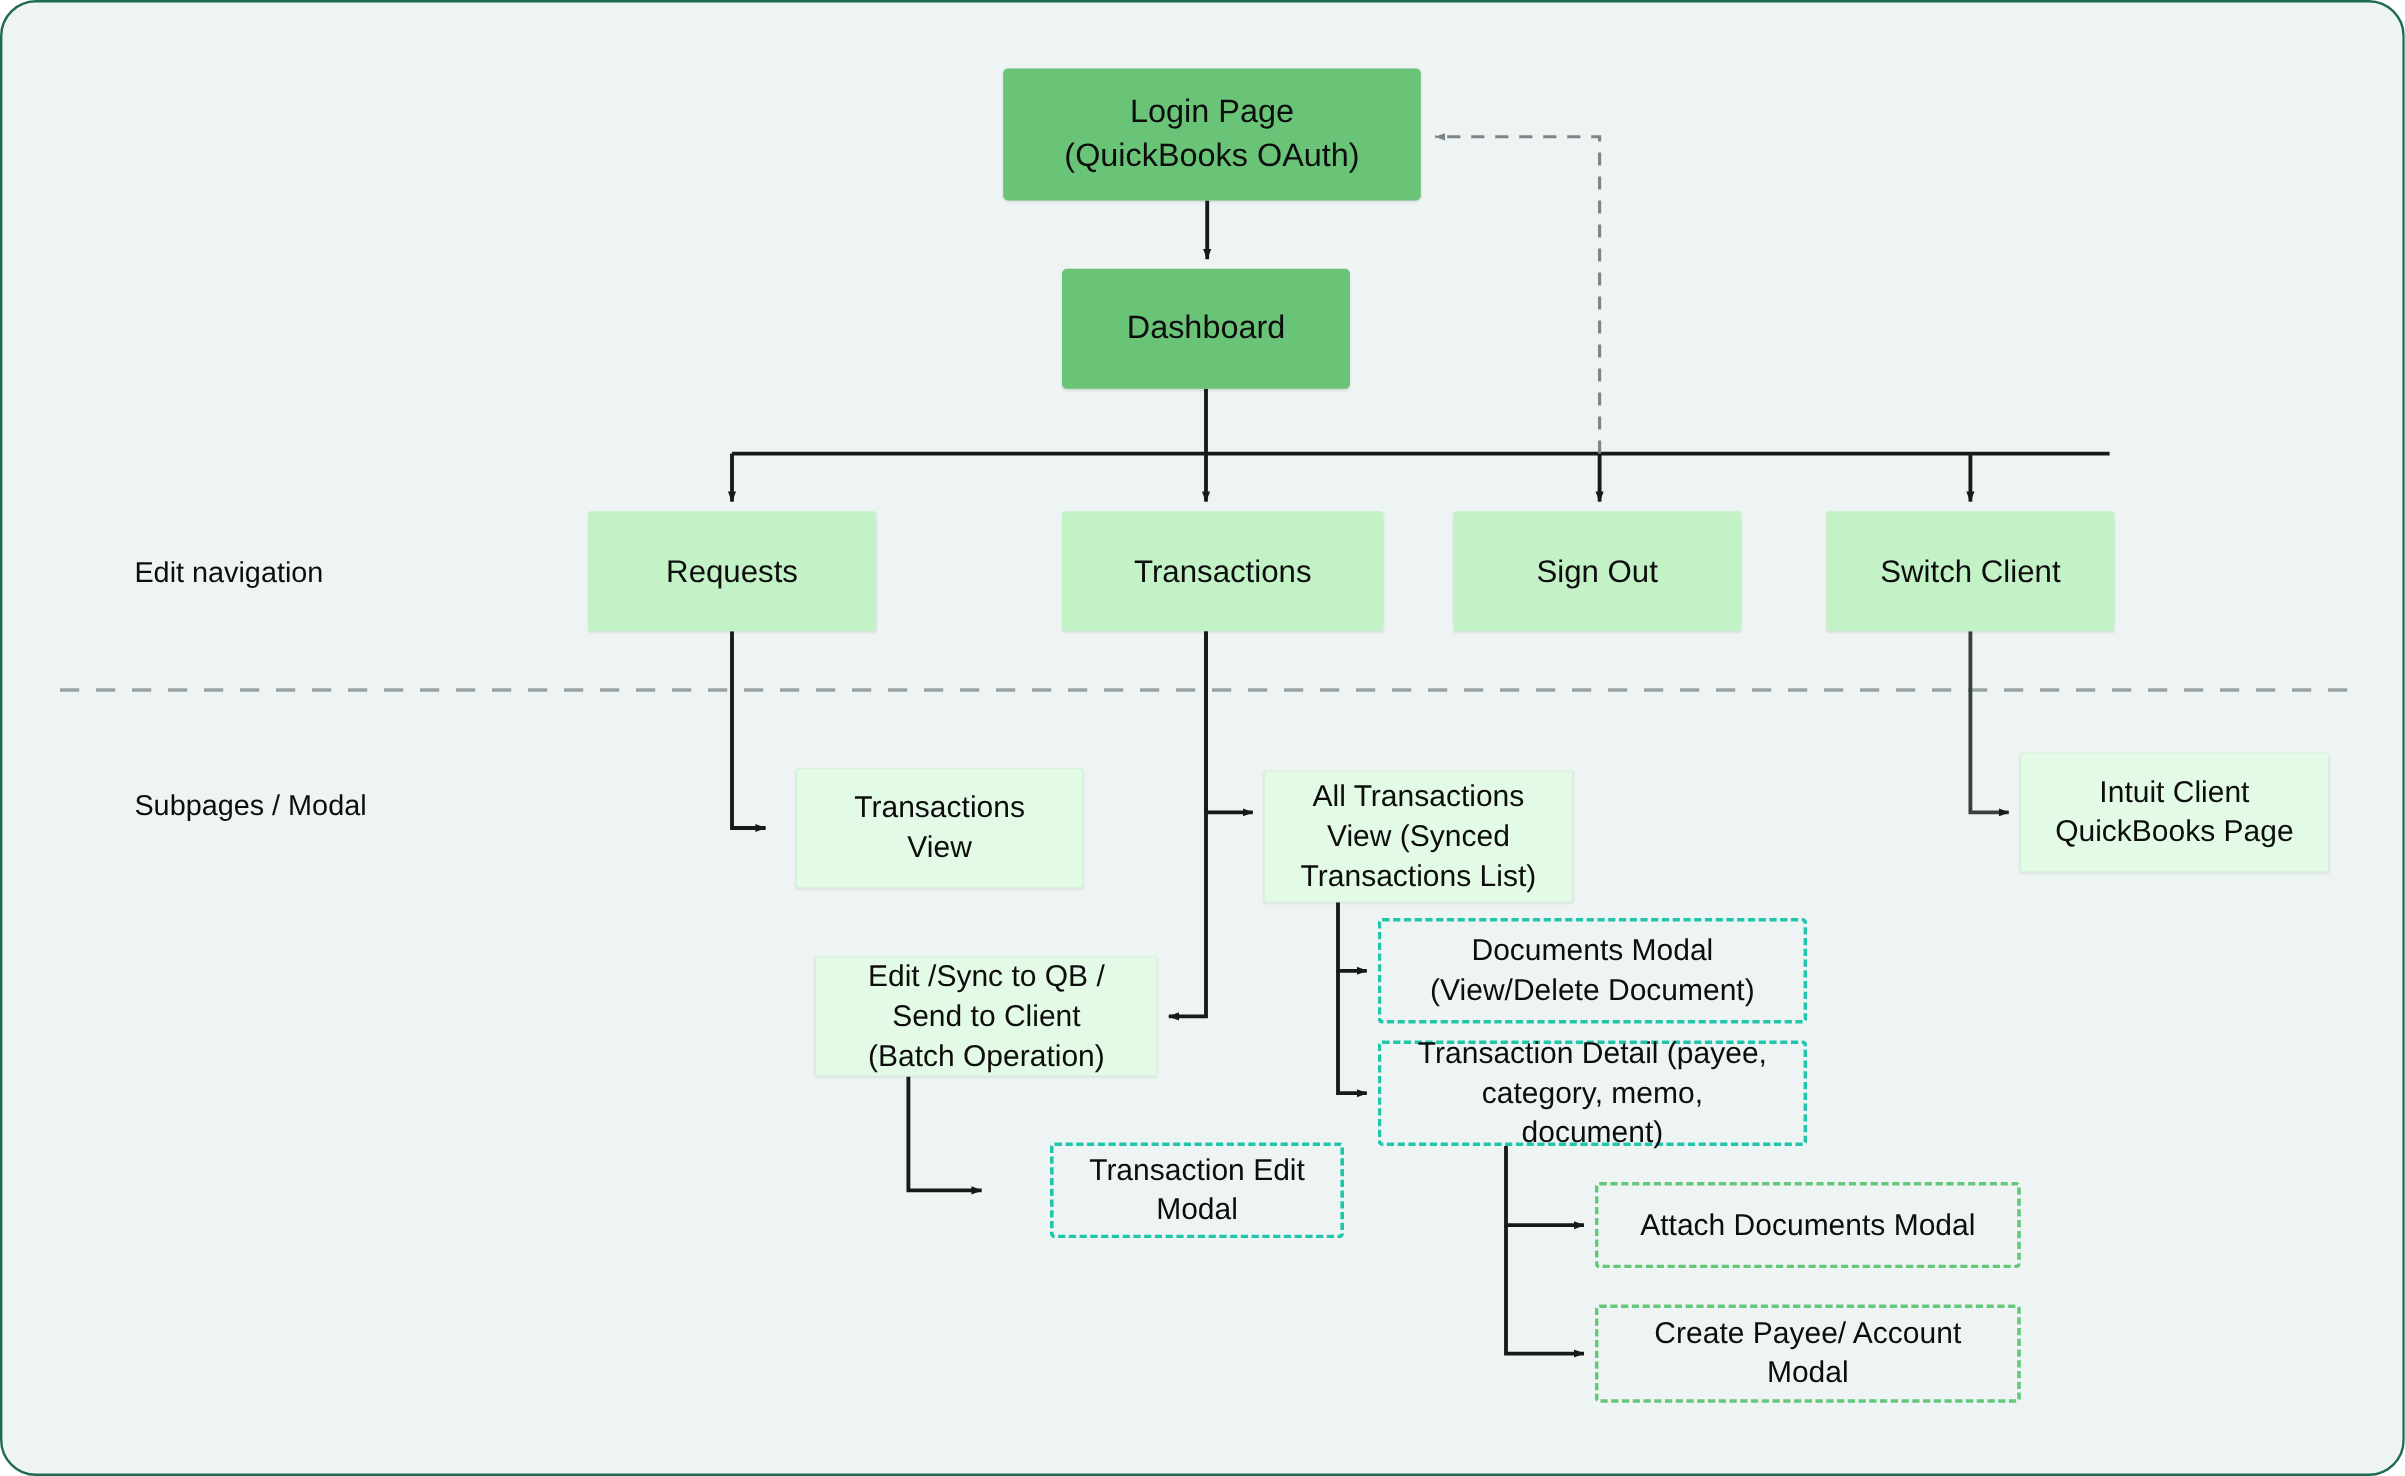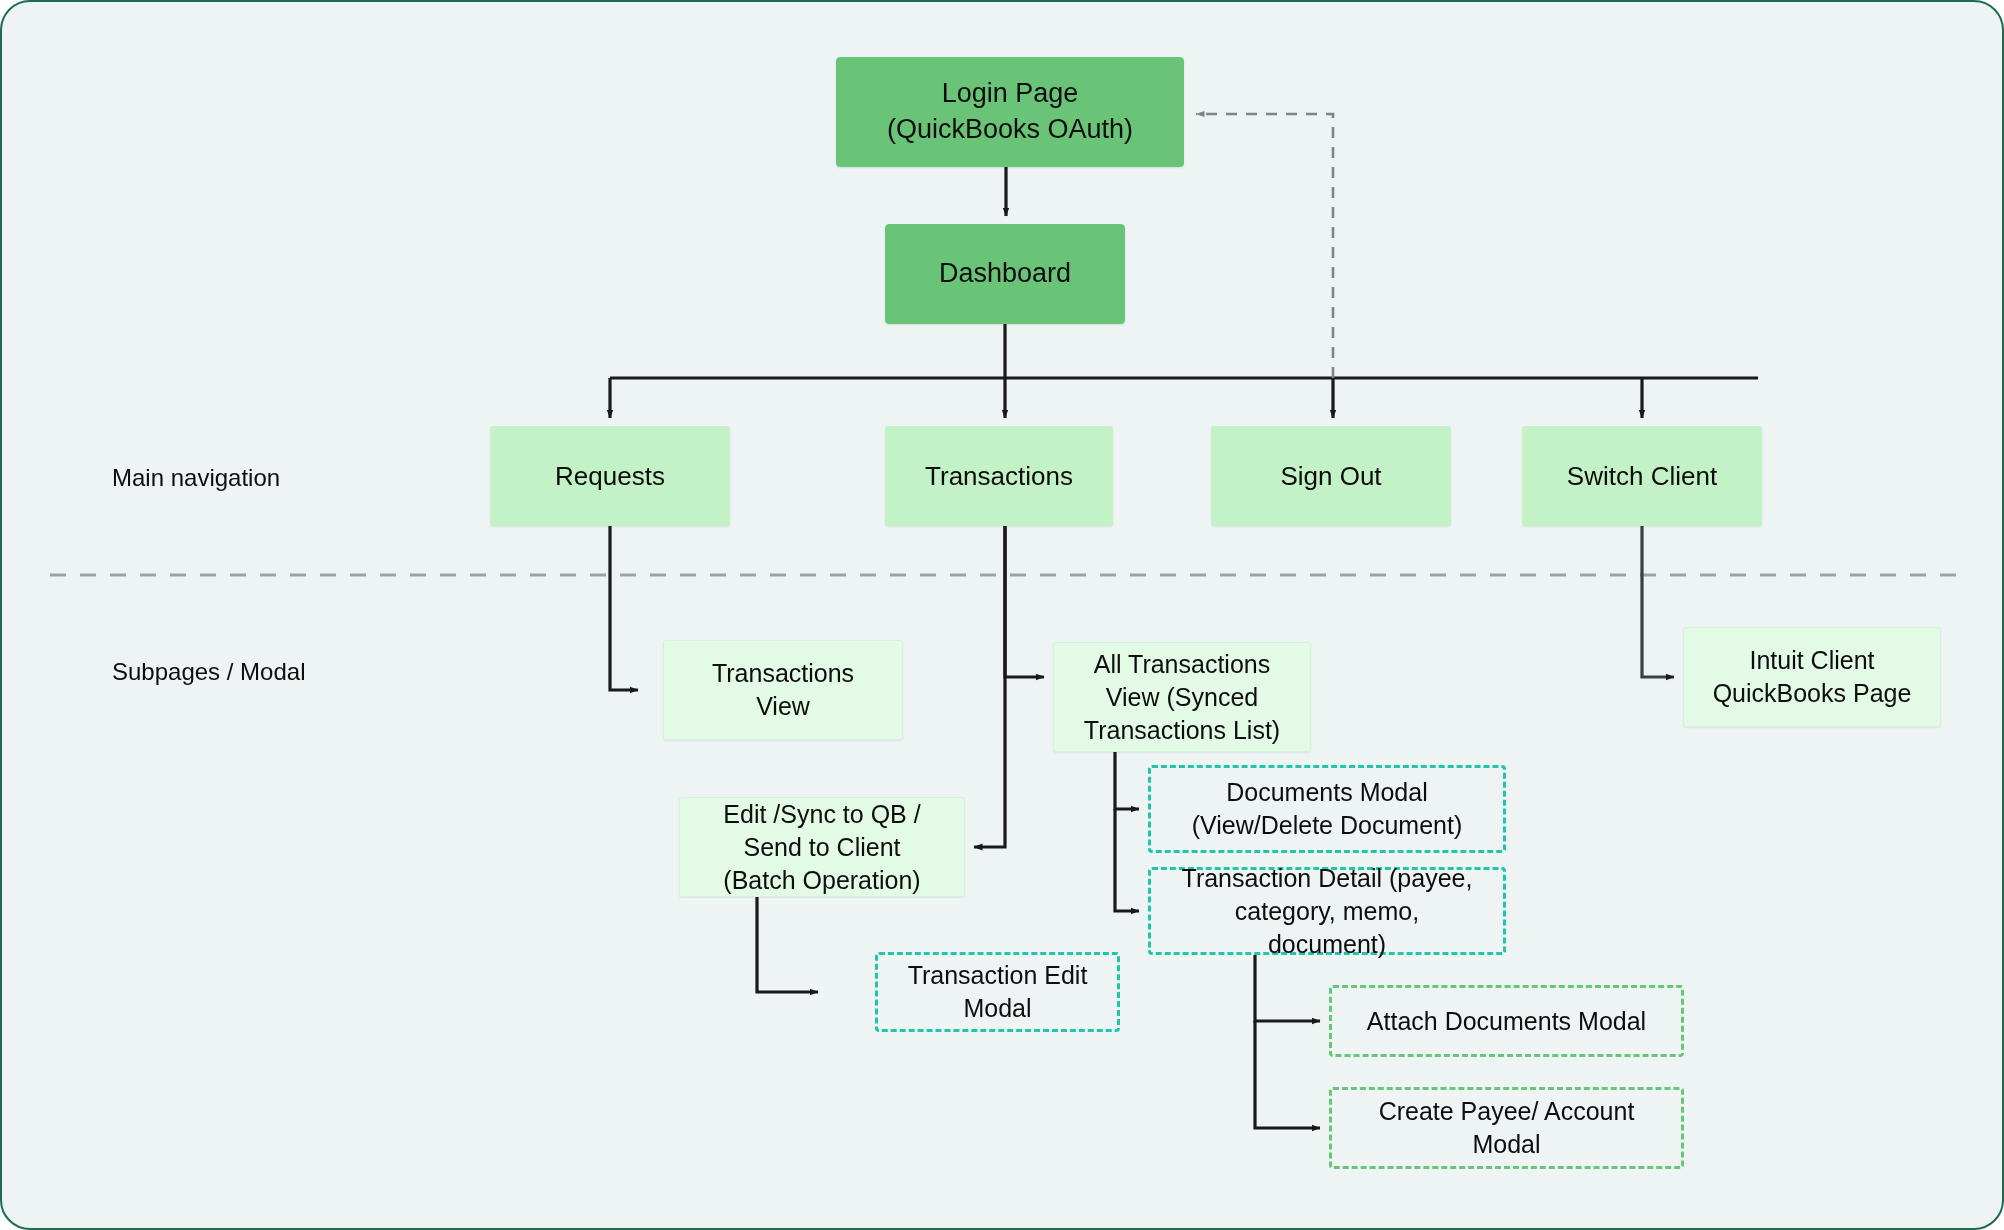--- a/index.html
+++ b/index.html
@@ -148,30 +148,30 @@
       <path d="M1113,730 L1113,807 L1137,807" stroke="#18191a" stroke-width="3.2" fill="none" marker-end="url(#arrow)"></path>
       <path d="M1113,807 L1113,909 L1137,909" stroke="#18191a" stroke-width="3.2" fill="none" marker-end="url(#arrow)"></path>
     </g>
 
     <g>
       <path d="M1253,953 L1253,1019 L1318,1019" stroke="#18191a" stroke-width="3.2" fill="none" marker-end="url(#arrow)"></path>
       <path d="M1253,1019 L1253,1126 L1318,1126" stroke="#18191a" stroke-width="3.2" fill="none" marker-end="url(#arrow)"></path>
     </g>
   </svg>
 
-  <div class="lane-label" style="left:110px; top:462px;">Main navigation</div>
+  <div class="lane-label" style="left:110px; top:462px;">Edit navigation</div>
   <div class="lane-label" style="left:110px; top:656px;">Subpages / Modal</div>
 
   <div class="node node-primary" style="left:834px; top:55px; width:348px; height:110px;">Login Page (QuickBooks OAuth)</div>
 
   <div class="node node-primary" style="left:883px; top:222px; width:240px; height:100px;">Dashboard</div>
 
   <div class="node node-nav" style="left:488px; top:424px; width:240px; height:100px;">Requests</div>
 
-  <div class="node node-nav" style="left:883px; top:424px; width:228px; height:100px;">Transactions</div>
+  <div class="node node-nav" style="left:883px; top:424px; width:268px; height:100px;">Transactions</div>
 
   <div class="node node-nav" style="left:1209px; top:424px; width:240px; height:100px;">Sign Out</div>
 
   <div class="node node-nav" style="left:1520px; top:424px; width:240px; height:100px;">Switch Client</div>
 
   <div class="node node-sub" style="left:645px; top:638px; width:240px; height:100px;margin-left:16px;">Transactions View</div>
 
   <div class="node node-sub" style="left:1051px; top:640px; width:258px; height:110px;text-align:center;">All Transactions View (Synced Transactions List)</div>
 
   <div class="node node-sub" style="left:1681px; top:625px; width:258px; height:100px;">Intuit Client QuickBooks Page</div>

